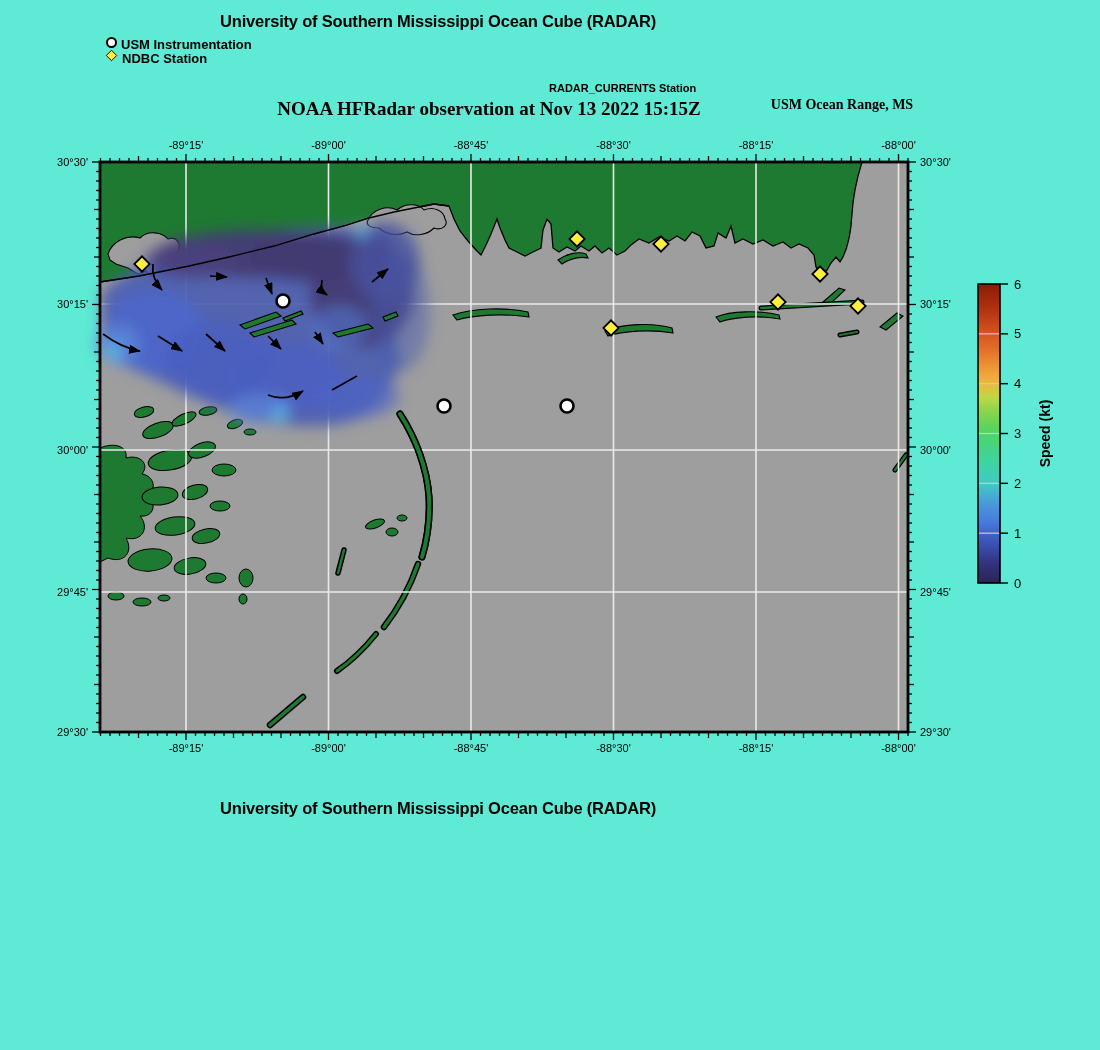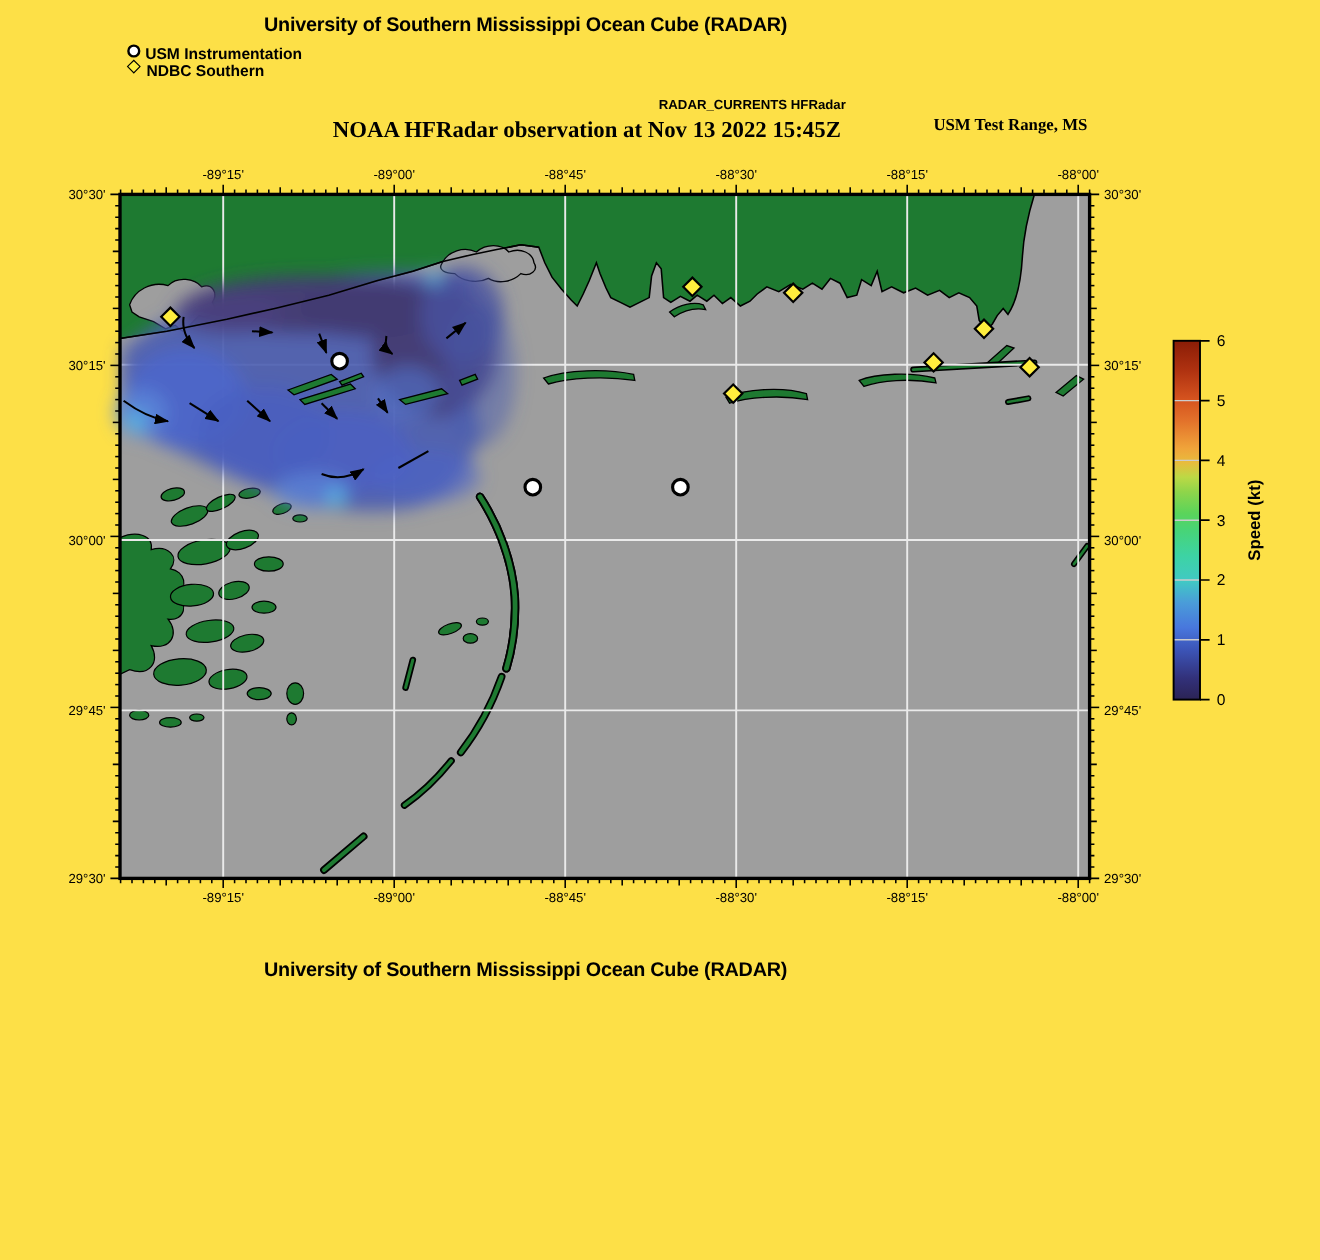--- a/index.html
+++ b/index.html
@@ -1,16 +1,16 @@
 <!DOCTYPE html>
 <html><head>
 <meta charset="utf-8">
 <style>
   html,body{margin:0;padding:0;background:#ffffff;}
-  .figure{position:relative;width:1100px;height:1050px;background:#fde047;overflow:hidden;
+  .figure{position:relative;width:1100px;height:1050px;background:#5eead4;overflow:hidden;
           font-family:"Liberation Sans",sans-serif;color:#000;}
   .title{position:absolute;left:118px;width:640px;text-align:center;
          font-size:16.5px;font-weight:bold;letter-spacing:-0.2px;}
   .title.top{top:12px;}
   .title.bottom{top:799px;}
   .legend{position:absolute;left:106px;top:37px;font-size:13px;font-weight:bold;}
   .legend-row{display:flex;align-items:flex-start;height:14px;}
   .sym{display:inline-block;width:11px;height:11px;margin-right:4px;box-sizing:border-box;}
   .sym.circle{border:2px solid #000;border-radius:50%;background:#fff;}
   .sym.diamond{width:9px;height:9px;border:1.8px solid #000;background:#ffee3e;
@@ -31,28 +31,28 @@
 <div class="figure">
   <div class="title top">University of Southern Mississippi Ocean Cube (RADAR)</div>
 
   <div class="legend">
     <div class="legend-row">
       <span class="sym circle"></span>
       <span>USM Instrumentation</span>
     </div>
     <div class="legend-row">
       <span class="sym diamond"></span>
-      <span>NDBC Southern</span>
+      <span>NDBC Station</span>
     </div>
   </div>
 
-  <div class="scale-caption">RADAR_CURRENTS HFRadar</div>
-
-  <div class="subtitle">NOAA HFRadar observation at Nov 13 2022 15:45Z</div>
-  <div class="region-label">USM Test Range, MS</div>
+  <div class="scale-caption">RADAR_CURRENTS Station</div>
+
+  <div class="subtitle">NOAA HFRadar observation at Nov 13 2022 15:15Z</div>
+  <div class="region-label">USM Ocean Range, MS</div>
 
   <div class="map-wrap">
     <svg id="map-svg" width="940" height="634">
         <defs>
           <filter id="blobblur" x="-30%" y="-30%" width="160%" height="160%">
             <feGaussianBlur stdDeviation="7"></feGaussianBlur>
           </filter>
           <marker id="ah" markerWidth="12" markerHeight="9" refX="11" refY="4.5" orient="auto" markerUnits="userSpaceOnUse">
             <path d="M0,0 L12,4.5 L0,9 Z" fill="#000"></path>
           </marker>

